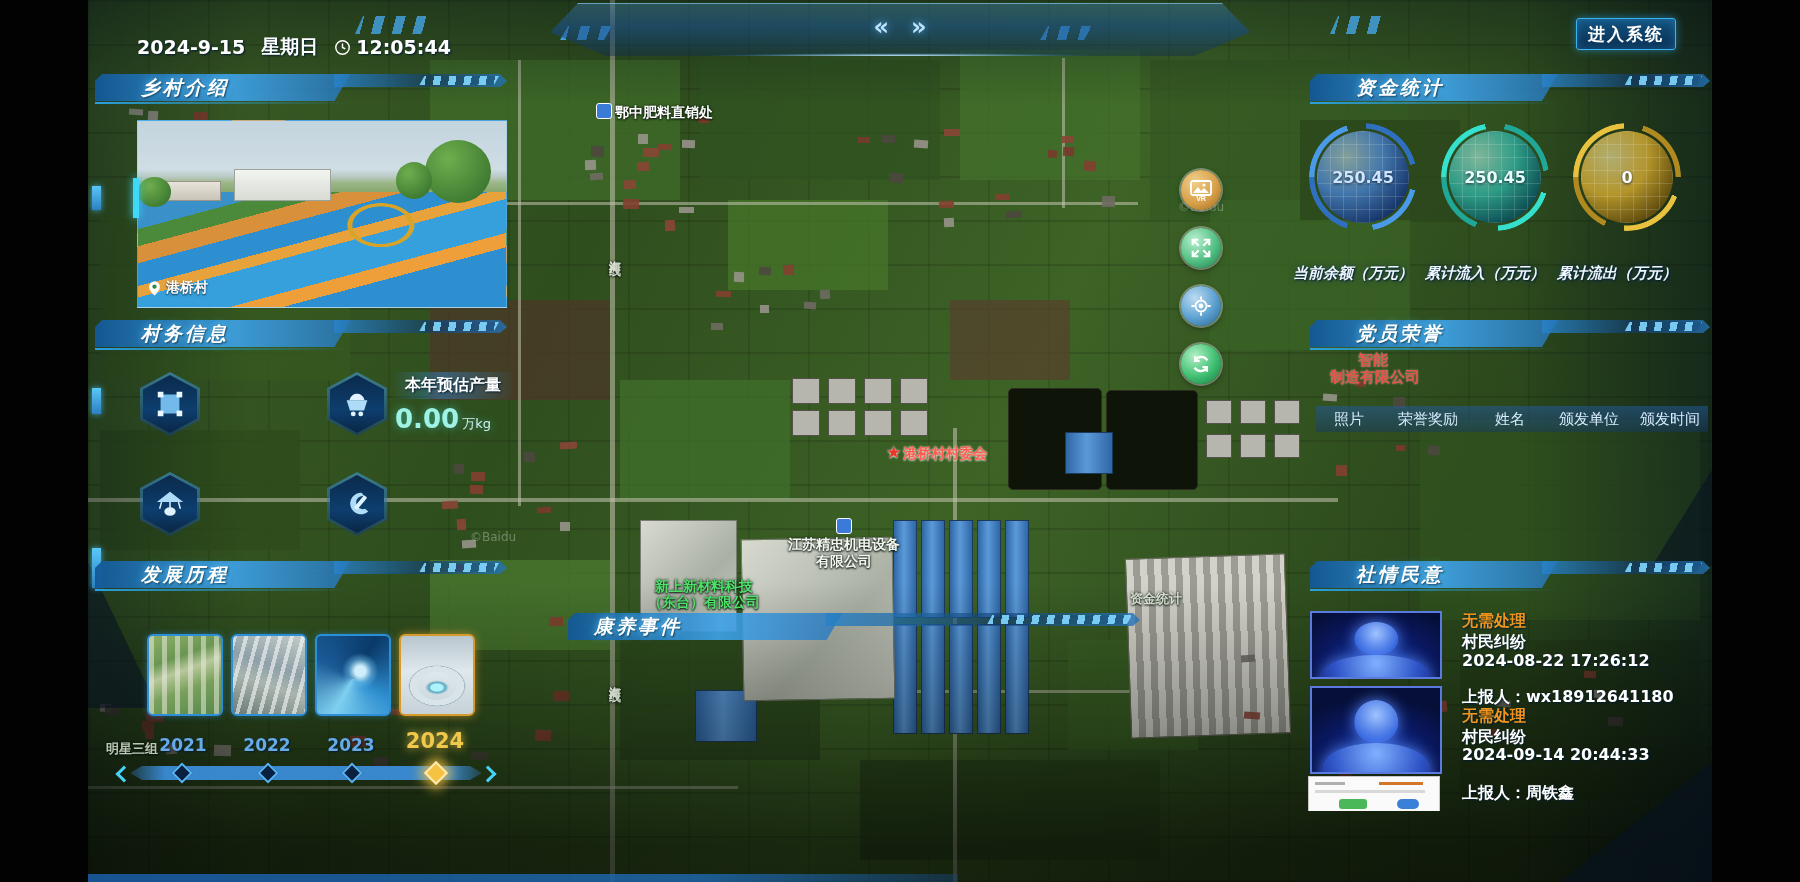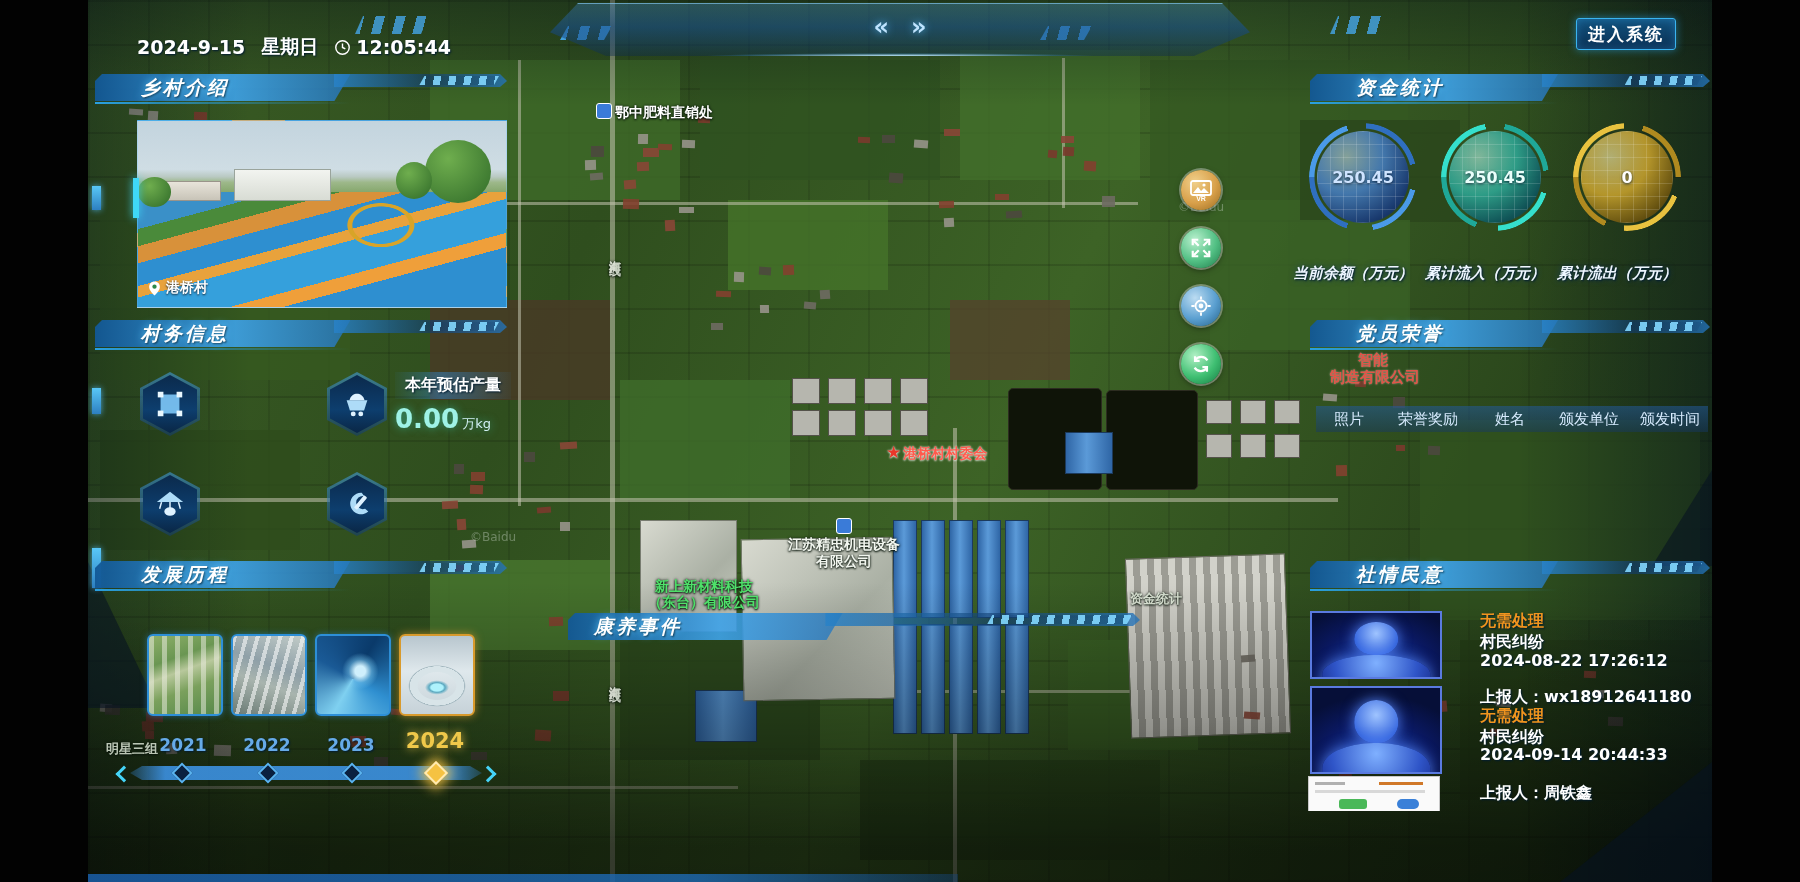--- a/index.html
+++ b/index.html
@@ -192,21 +192,21 @@
 
   .op-item{position:absolute;left:0;width:402px;cursor:pointer;}
   .holo{position:absolute;left:2px;width:128px;border:2px solid #5a7ae0;
     background:radial-gradient(90px 60px at 50% 80%, #1a3fae 0%, #0a1860 60%, #060f38 100%);overflow:hidden;}
   .holo .head{position:absolute;left:50%;top:14%;width:34%;height:52%;transform:translateX(-50%);
     border-radius:50% 50% 46% 46%;background:radial-gradient(circle at 50% 35%, #9fc4ff, #3a6ae0 70%, #2448b0);
     box-shadow:0 0 14px rgba(90,140,255,.9);}
   .holo .body{position:absolute;left:50%;bottom:-28%;width:84%;height:62%;transform:translateX(-50%);
     border-radius:48% 48% 0 0;background:radial-gradient(circle at 50% 20%, #7fb0ff, #2f55c8 65%, #1a2f90);
     box-shadow:0 0 14px rgba(90,140,255,.8);}
-  .op-txt{position:absolute;left:172px;font-size:16px;font-weight:bold;white-space:nowrap;
+  .op-txt{position:absolute;left:154px;font-size:16px;font-weight:bold;white-space:nowrap;
     text-shadow:1px 1px 2px #021c30;}
   .op-status{color:#f0941e;}
   .shot{position:absolute;left:0;width:130px;height:40px;background:#fafafa;border:1px solid #c8c8c8;overflow:hidden;}
   .shot i{position:absolute;display:block;}
 
   #bottom-strip{left:88px;top:874px;width:870px;height:8px;z-index:8;
     background:linear-gradient(90deg, rgba(25,90,160,.9), rgba(30,110,190,.75) 70%, rgba(20,70,130,.4));}
   .frame-deco{position:absolute;z-index:7;background:rgba(6,18,34,.6);}
   #frame-accent{left:95px;top:300px;width:3px;height:360px;z-index:8;
     background:linear-gradient(180deg, rgba(70,180,255,.1), rgba(70,180,255,.8) 30%, rgba(70,180,255,.8) 70%, rgba(70,180,255,.1));}

